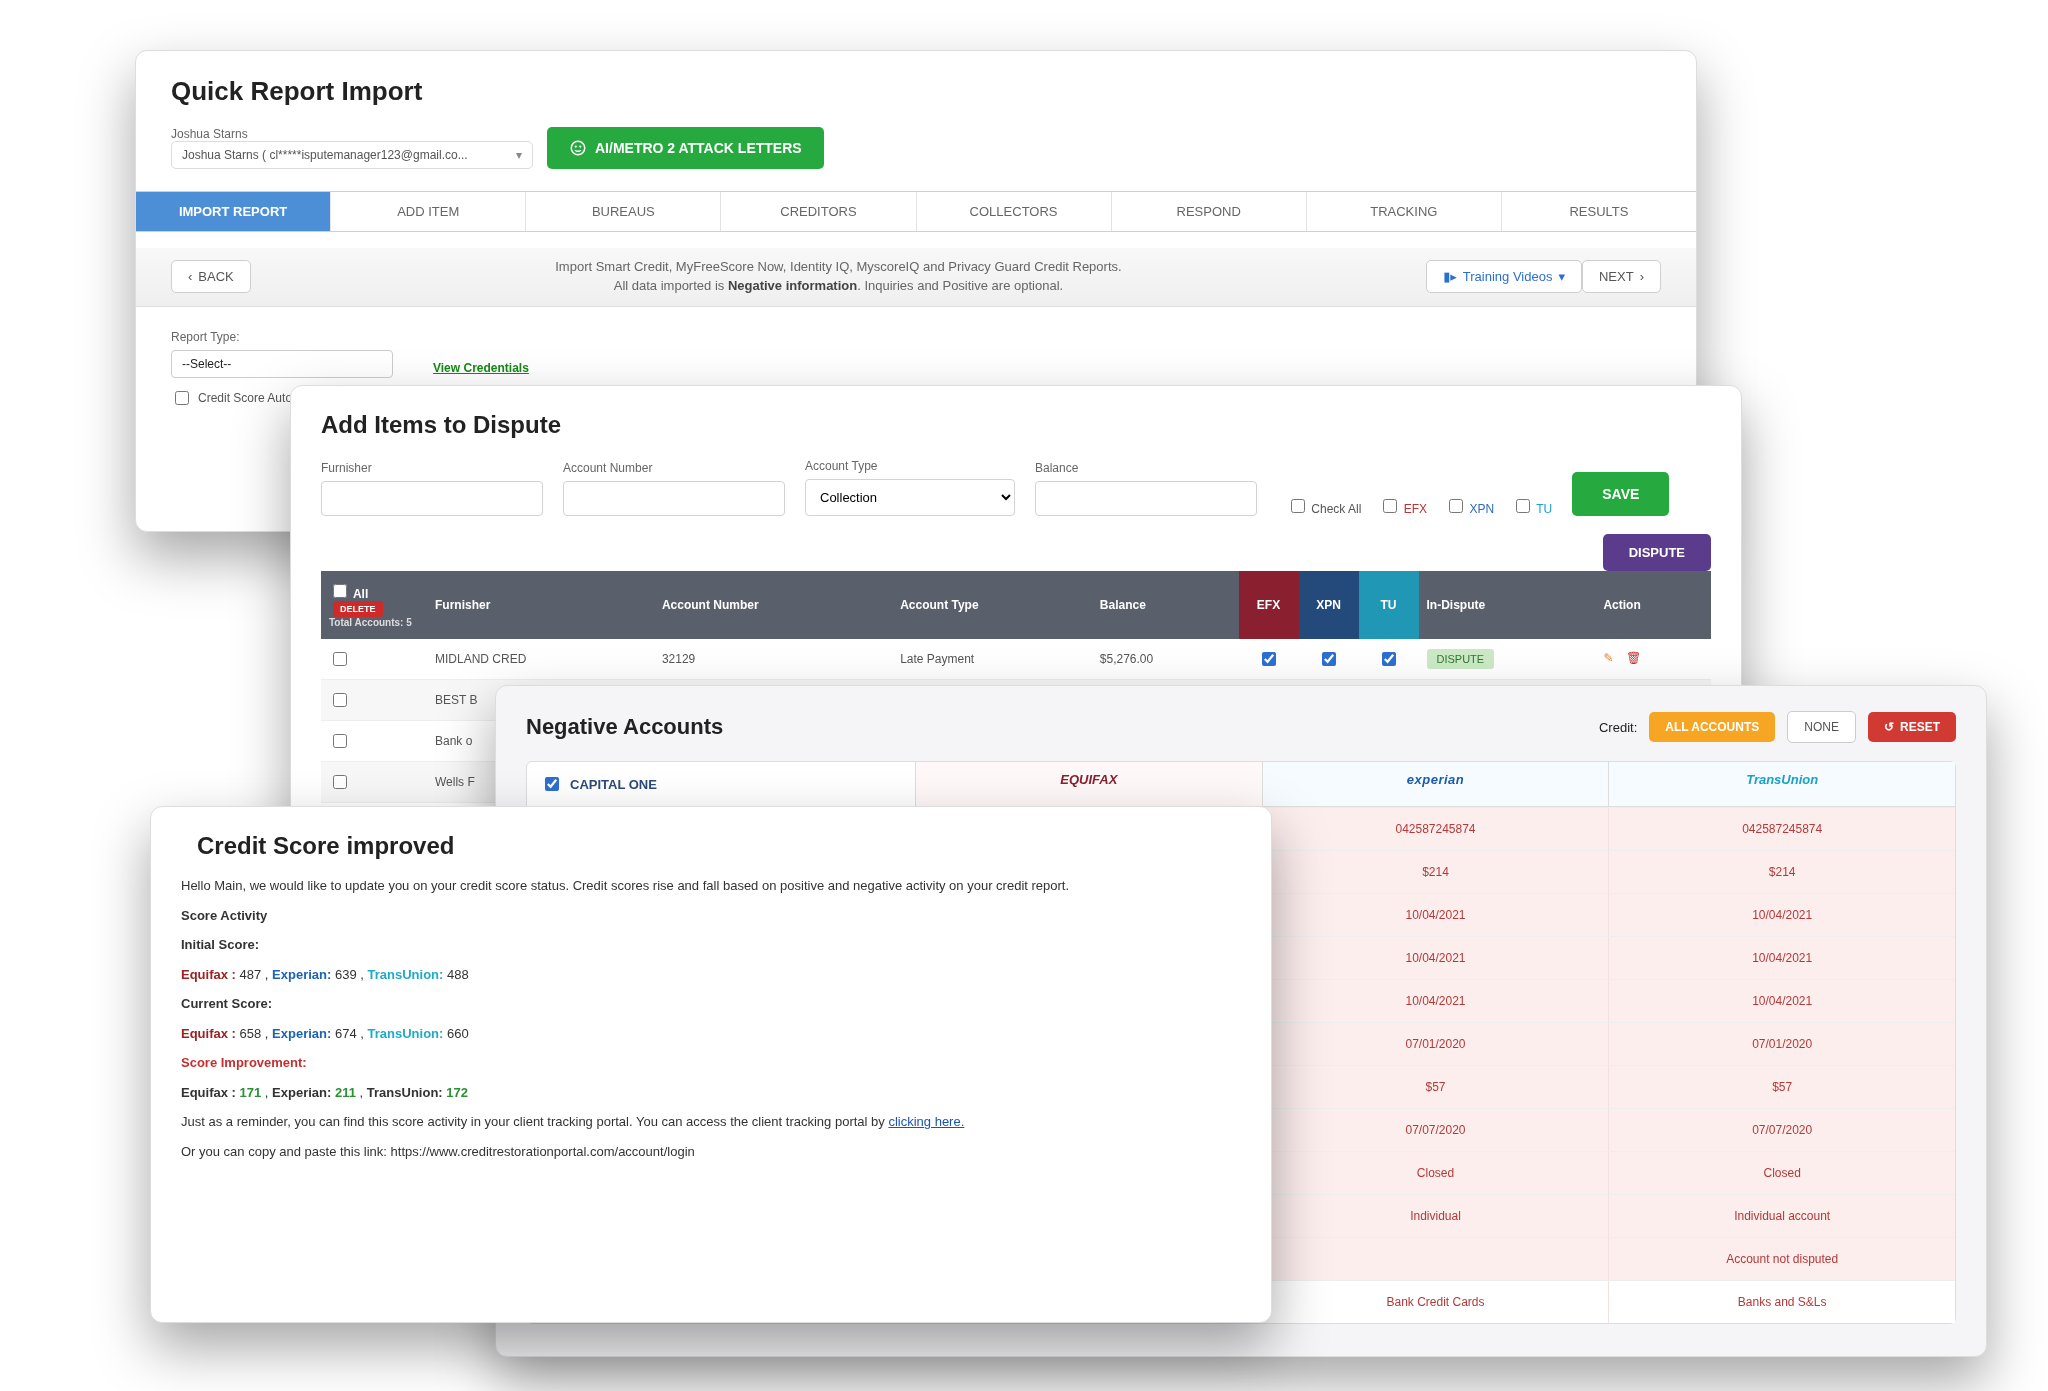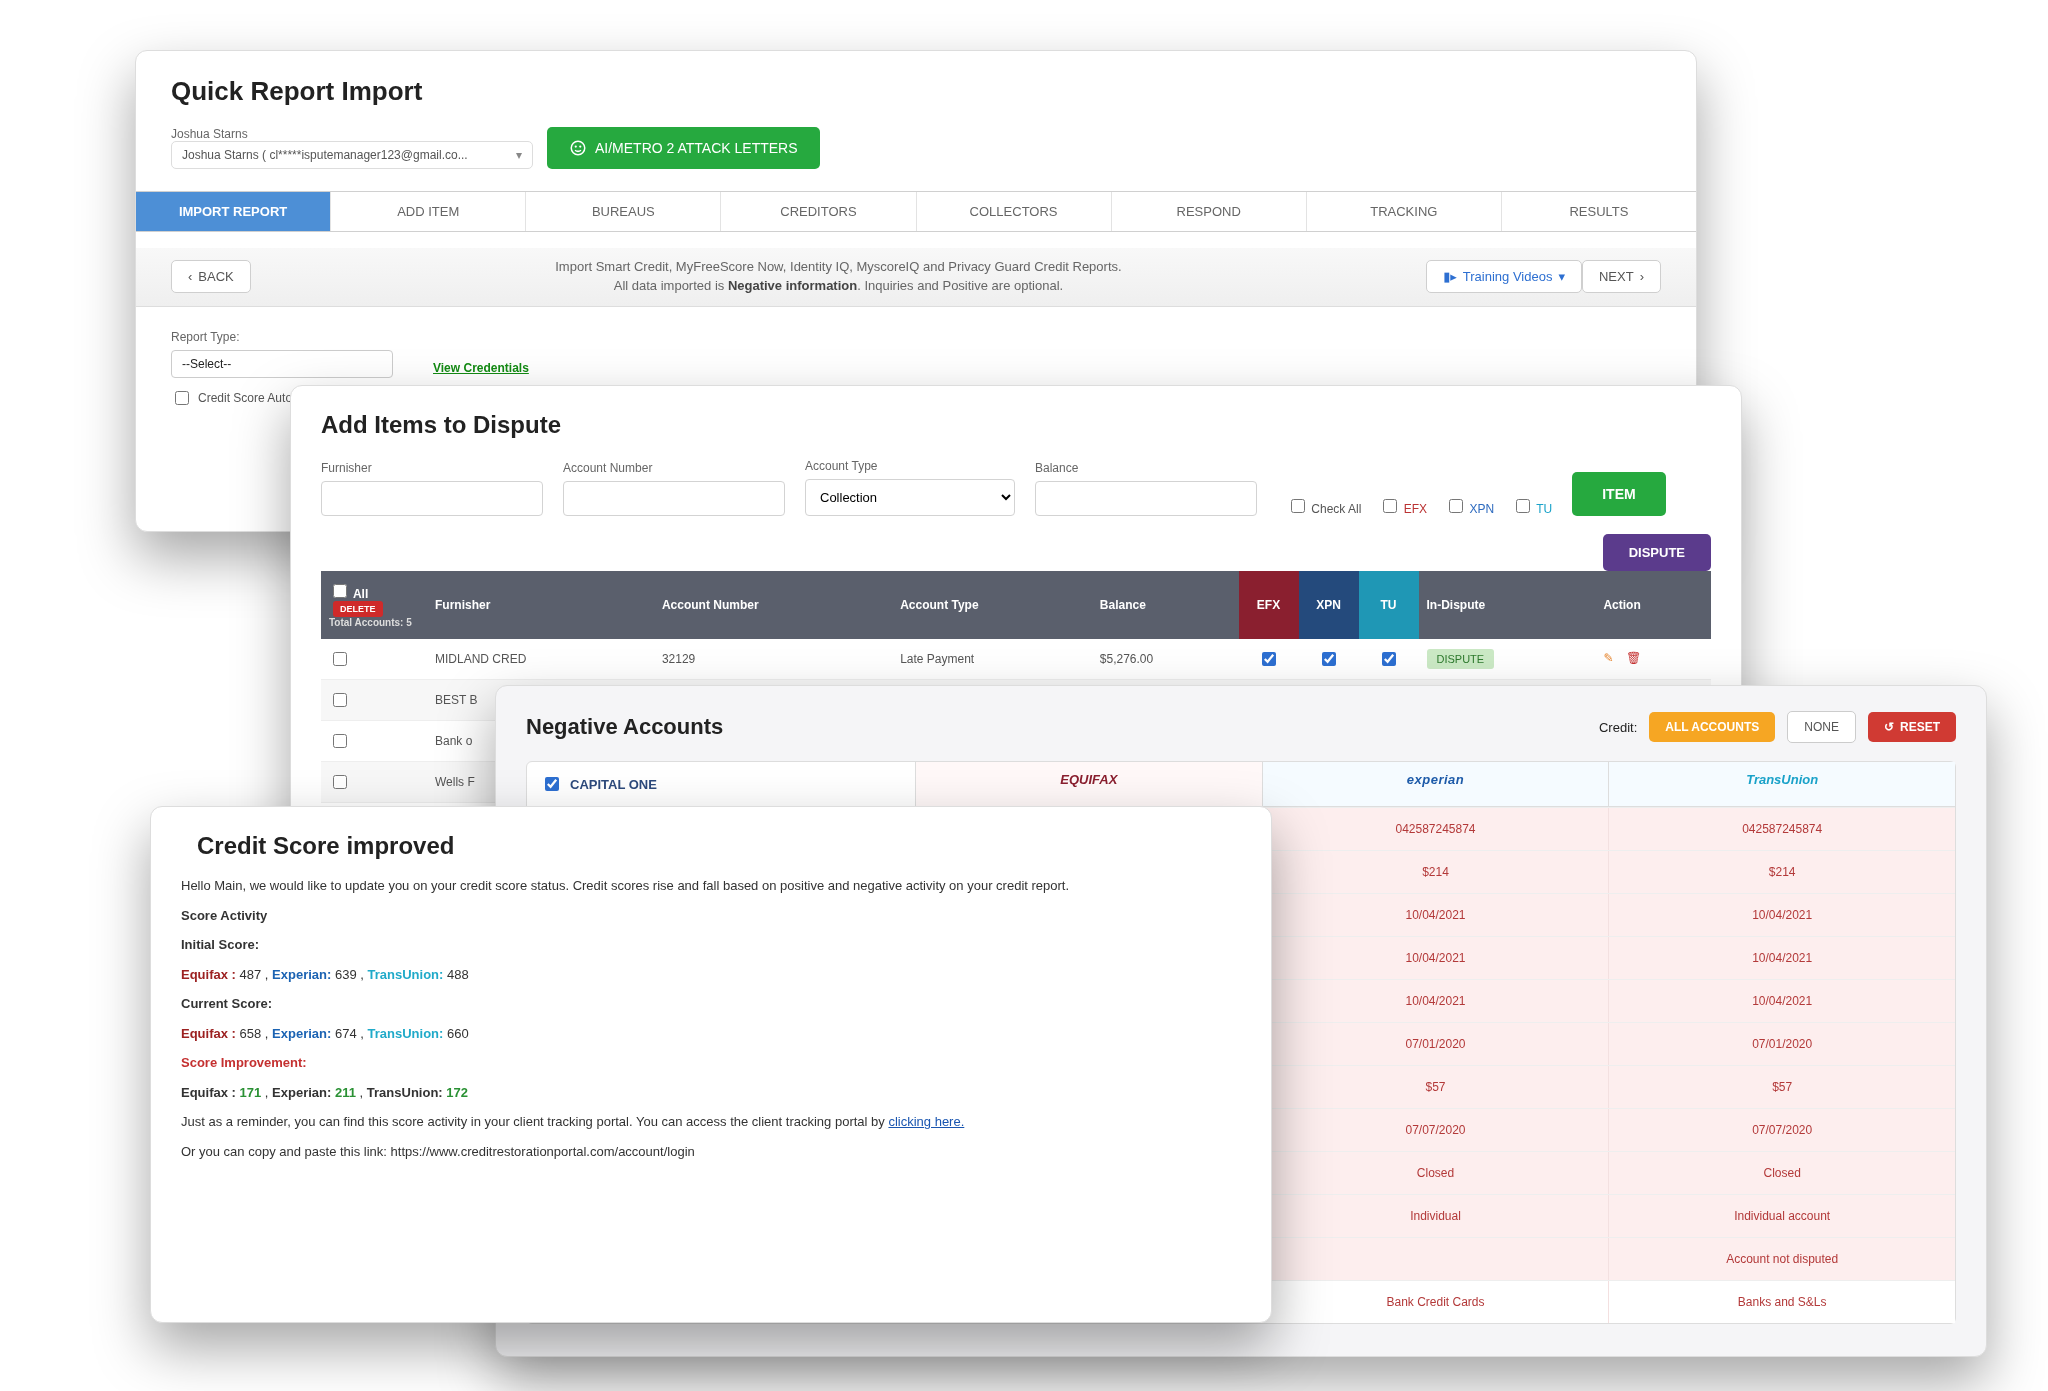--- a/index.html
+++ b/index.html
@@ -8,21 +8,21 @@
   .card{position:absolute;background:#fff;border:1px solid #ddd;border-radius:12px;
     box-shadow:0 25px 55px rgba(0,0,0,.35);}
 
   
   .c1{left:135px;top:50px;width:1490px;height:430px;padding:25px 35px}
   h1.title{font-size:26px;font-weight:700;margin:0 0 20px 0}
   .row{display:flex;align-items:center;gap:14px}
   .small-lbl{font-size:12px;color:#666}
   .sel-box{border:1px solid #ddd;border-radius:5px;padding:6px 10px;min-width:340px;font-size:12px;color:#555;background:#fff}
   .sel-box .caret{float:right;color:#888}
-  .btn-green{background:#26a93f;color:#fff;border-radius:5px;padding:12px 22px;font-size:14px;font-weight:400;display:flex;align-items:center;gap:8px;cursor:pointer}
+  .btn-green{background:#26a93f;color:#fff;border-radius:5px;padding:12px 22px;font-size:14px;font-weight:700;display:flex;align-items:center;gap:8px;cursor:pointer}
   .btn-green svg{width:18px;height:18px;fill:#fff}
 
   .tabs{display:flex;border-top:1px solid #d0d0d0;border-bottom:1px solid #d0d0d0;margin:22px -35px 0 -35px}
   .tab{flex:1;text-align:center;padding:12px 4px;font-size:13px;color:#666;border-right:1px solid #e3e3e3;cursor:pointer}
   .tab:last-child{border-right:none}
   .tab.active{background:#4d8fd6;color:#fff;font-weight:600}
 
   .strip{display:flex;align-items:center;justify-content:space-between;margin:16px -35px 0 -35px;
     padding:10px 35px;background:linear-gradient(#f8f8f8,#efefef);border-bottom:1px solid #ddd}
   .btn-light{background:#fff;border:1px solid #cfcfcf;border-radius:5px;padding:8px 16px;font-size:13px;color:#555;display:flex;align-items:center;gap:6px;cursor:pointer}
@@ -188,21 +188,21 @@
       <input style=""></div>
 
     <div style="display:flex;flex-direction:column;gap:12px;margin-left:10px">
       <div class="chks">
         <label><input type="checkbox" class="chk" style=""> <span>Check All</span></label>
         <label class="efx"><input type="checkbox" class="chk" style=""> <span>EFX</span></label>
         <label class="xpn"><input type="checkbox" class="chk" style=""> <span>XPN</span></label>
         <label class="tu"><input type="checkbox" class="chk" style=""> <span>TU</span></label>
       </div>
     </div>
-    <div class="btn-green2">ITEM</div>
+    <div class="btn-green2">SAVE</div>
   </div>
 
   <div style="clear:both">
         <div class="btn-purple">DISPUTE</div>
       </div>
 
   <table class="tbl" style="clear:both">
     <thead>
       <tr>
         <th style="width:90px">

